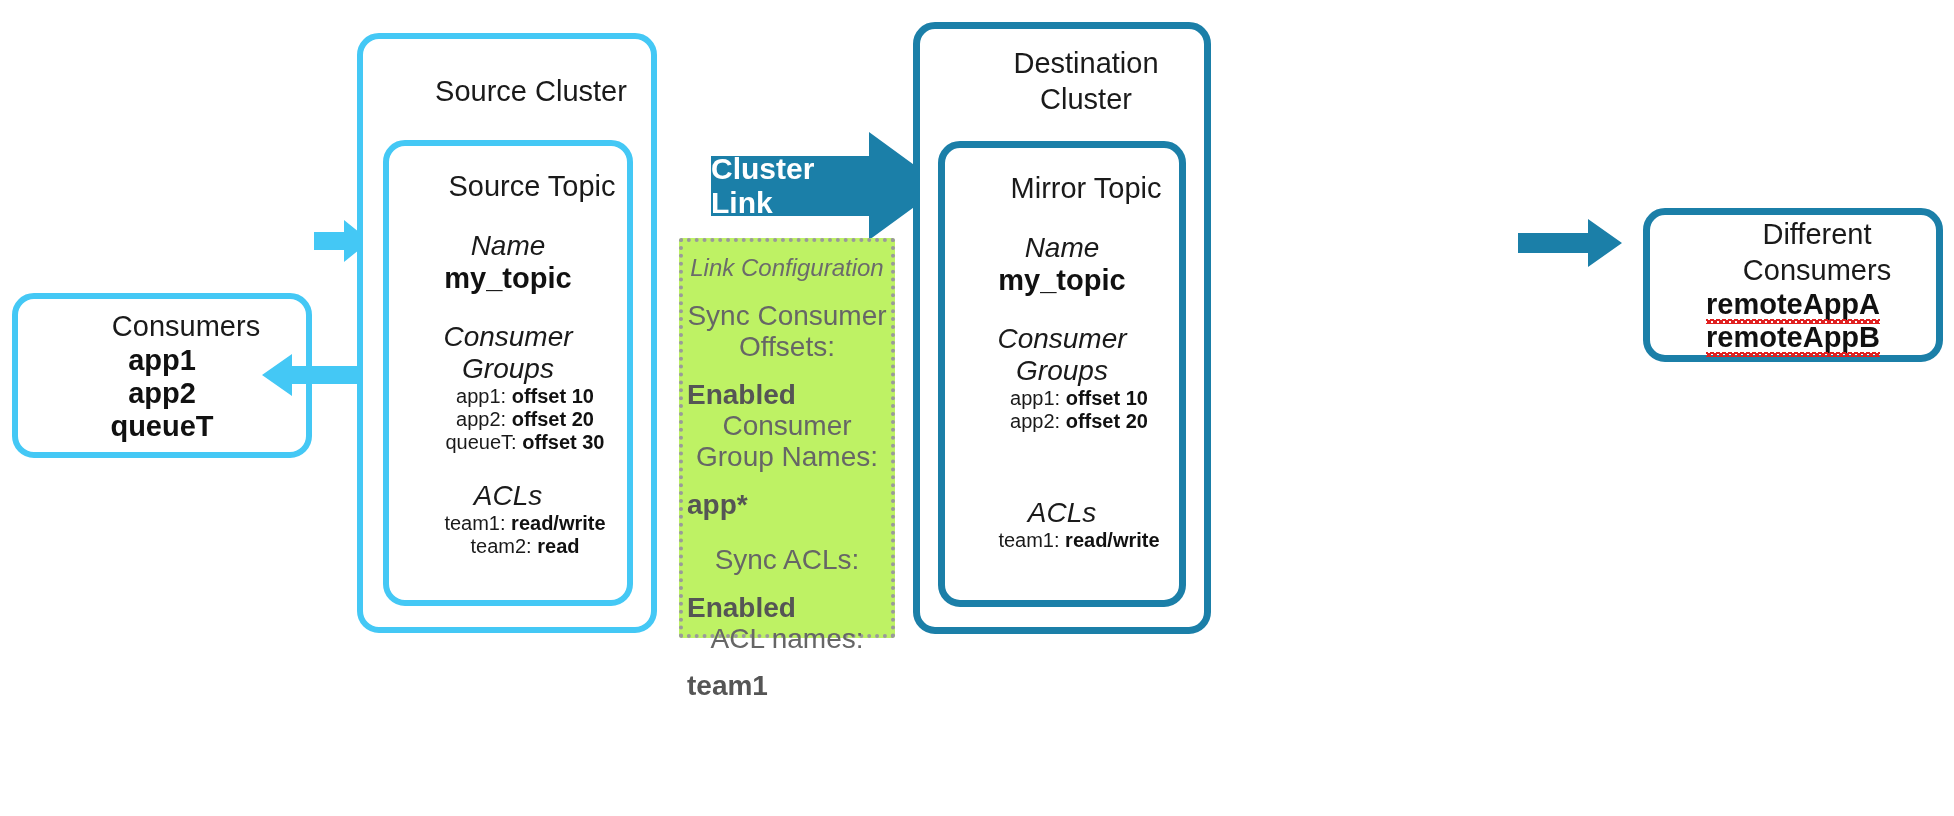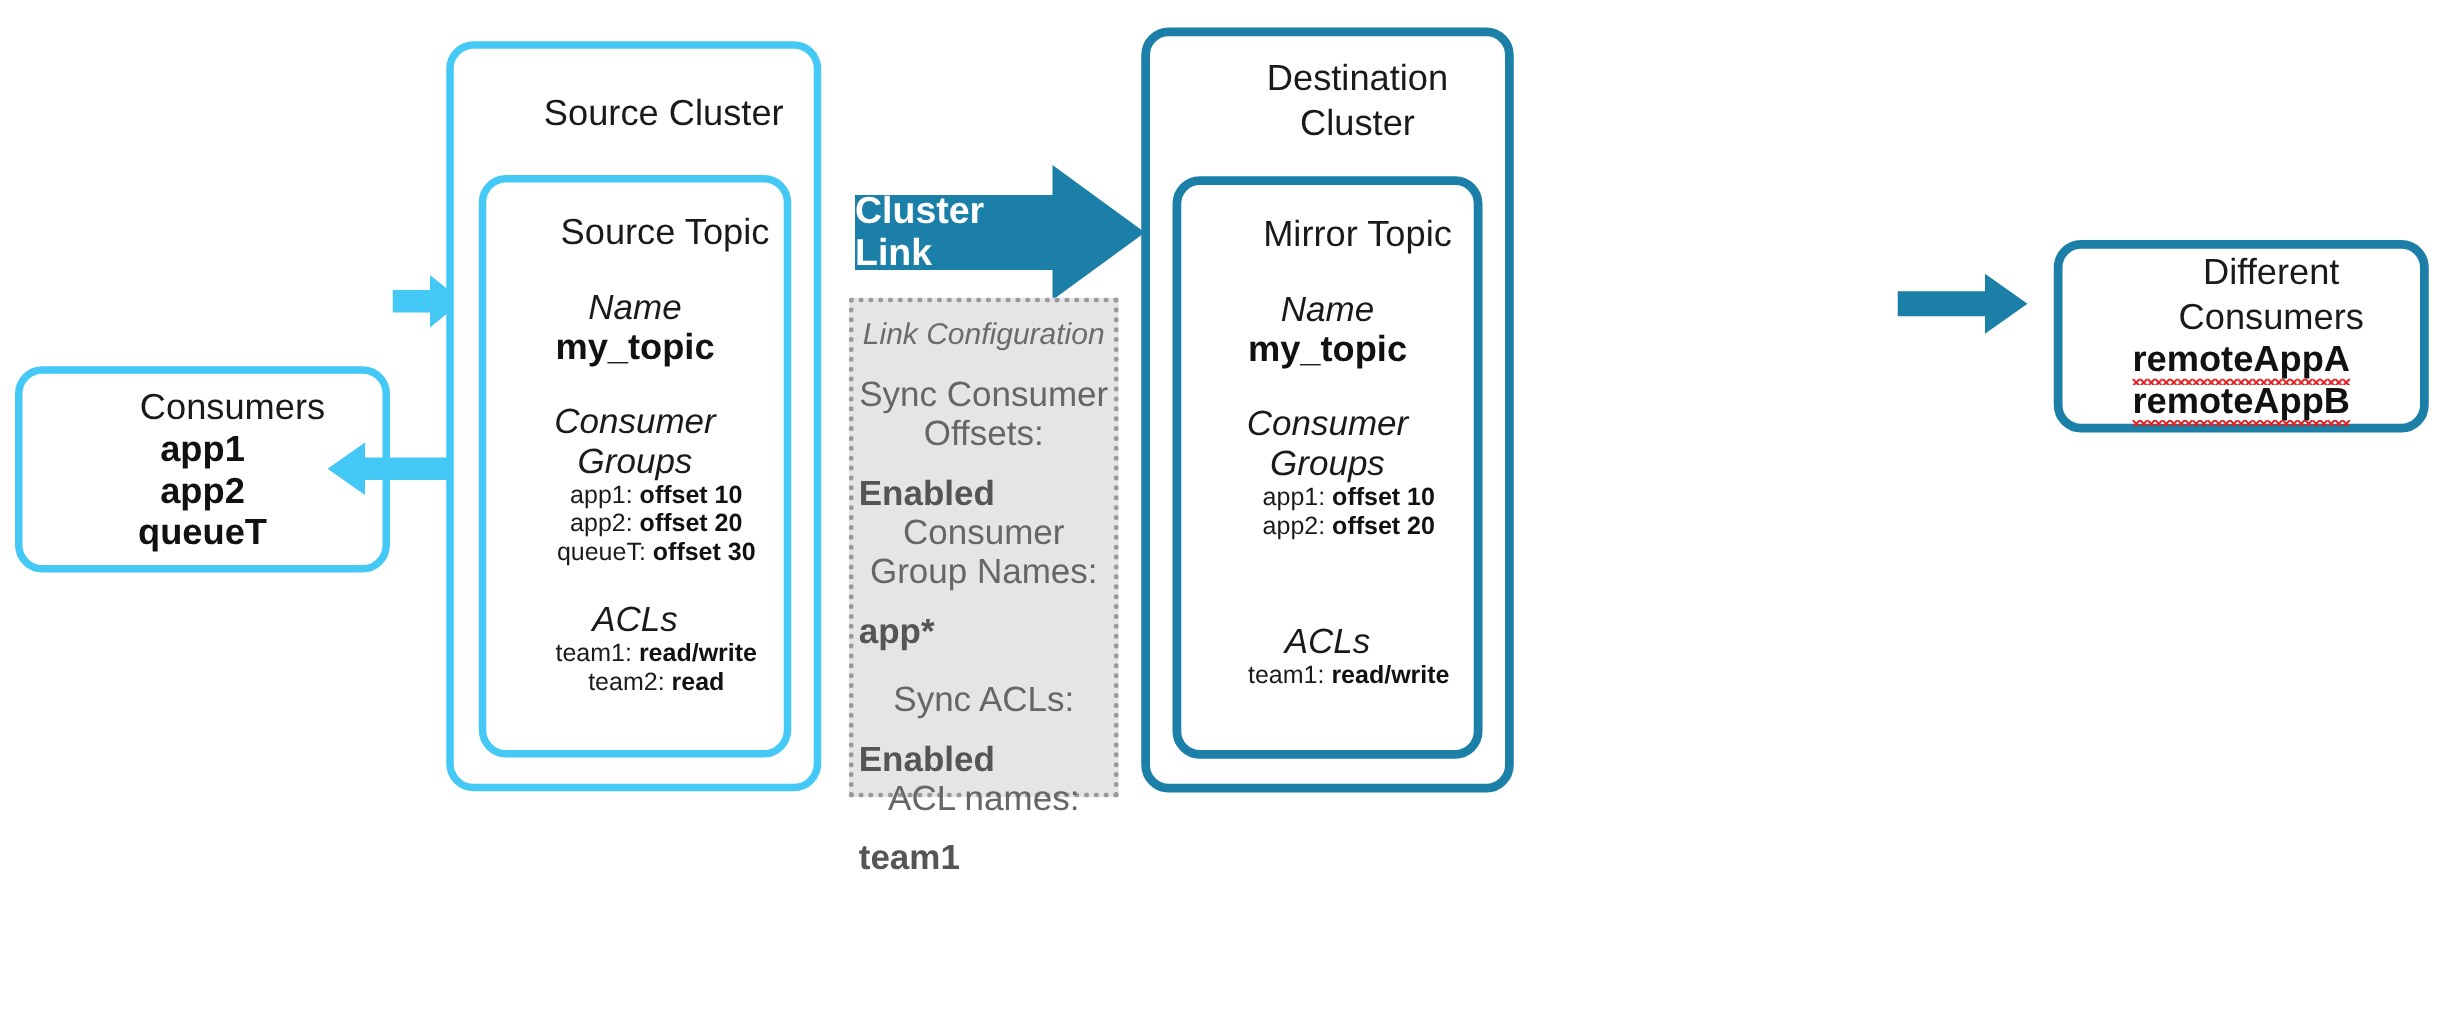--- a/index.html
+++ b/index.html
@@ -12,21 +12,21 @@
   .teal{border:7px solid #1B7FA8;}
 
   .ttl{font-size:29px;color:#1a1a1a;text-align:center;line-height:1.25;font-weight:400;padding-left:48px;}
   .ital{font-style:italic;font-size:28px;color:#1a1a1a;text-align:center;}
   .bold{font-weight:bold;font-size:29px;color:#111;text-align:center;}
   .ln{font-size:20px;color:#1a1a1a;text-align:center;white-space:nowrap;margin-left:34px;}
   .ln b{font-weight:bold;color:#111;}
   .sp{height:26px;}
   .sp-s{height:10px;}
 
-  .cfgbox{border:4px dotted #9a9a9a;background:#e5e5e5;border-radius:2px;}
+  .cfgbox{border:4px dotted #9a9a9a;background:#bef264;border-radius:2px;}
   .cfg-ttl{font-style:italic;font-size:24px;color:#6b6b6b;text-align:center;}
   .cfg-l{font-size:28px;color:#666;text-align:center;line-height:1.12;}
   .cfg-b{font-size:28px;color:#555;font-weight:bold;line-height:1.12;margin-top:16px;}
   .sq{position:relative;display:inline-block;}
   .sq::after{content:"";position:absolute;left:0;right:0;bottom:-3px;height:5px;
     background-image:
       linear-gradient(45deg,transparent 40%,#e02020 40%,#e02020 60%,transparent 60%),
       linear-gradient(-45deg,transparent 40%,#e02020 40%,#e02020 60%,transparent 60%);
     background-size:6px 6px;background-repeat:repeat-x;}
   .stack{display:flex;flex-direction:column;align-items:center;justify-content:center;height:100%;}
@@ -88,21 +88,21 @@
         <span>team1:</span>
         <b>read/write</b>
       </div>
       <div class="ln">
         <span>team2:</span>
         <b>read</b>
       </div>
     </div>
   </div>
 
-  <div class="abs" style="left:684px;top:132px;width:232px;height:108px;">
+  <div class="abs" style="left:711px;top:132px;width:232px;height:108px;">
     <svg width="232" height="108" viewBox="0 0 232 108">
       <path d="M0 24 H158 V0 L232 54 L158 108 V84 H0 Z" fill="#1B7FA8"></path>
     </svg>
     <div class="abs" style="left:0;top:0;width:166px;height:108px;display:flex;align-items:center;justify-content:center;">
       <span style="color:#fff;font-size:30px;font-weight:bold;">Cluster Link</span>
     </div>
   </div>
 
   <div class="abs cfgbox" style="left:679px;top:238px;width:216px;height:400px;">
     <div style="padding:12px 4px 0 4px;">
@@ -148,21 +148,21 @@
       </div>
     </div>
   </div>
 
   <div class="abs" style="left:1518px;top:215px;width:104px;height:56px;">
     <svg width="104" height="56" viewBox="0 0 104 56">
       <path d="M0 18 H70 V4 L104 28 L70 52 V38 H0 Z" fill="#1B7FA8"></path>
     </svg>
   </div>
 
-  <div class="abs rbox teal" style="left:1643px;top:192px;width:300px;height:154px;">
+  <div class="abs rbox teal" style="left:1643px;top:208px;width:300px;height:154px;">
     <div class="stack">
       <div class="ttl">Different</div>
       <div class="ttl">Consumers</div>
       <div class="bold">
         <span class="sq">remoteAppA</span>
       </div>
       <div class="bold">
         <span class="sq">remoteAppB</span>
       </div>
     </div>

